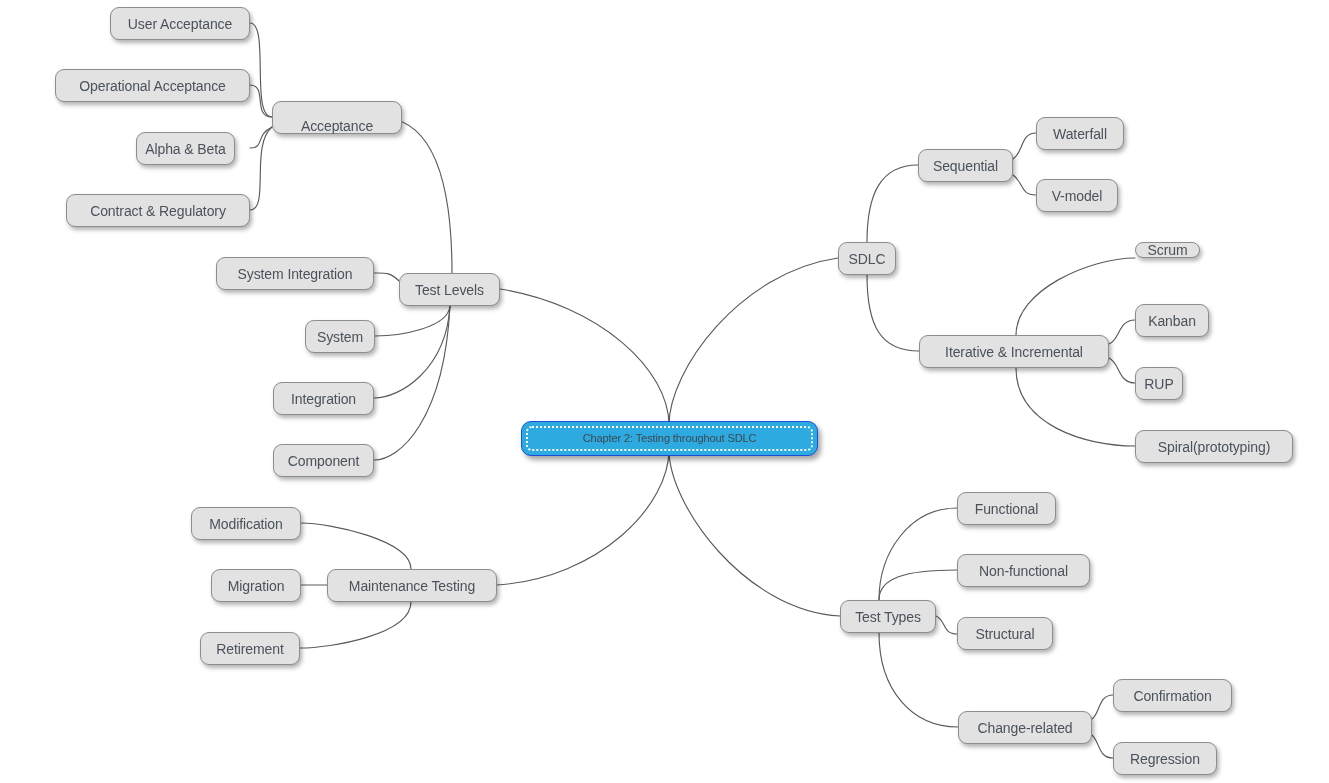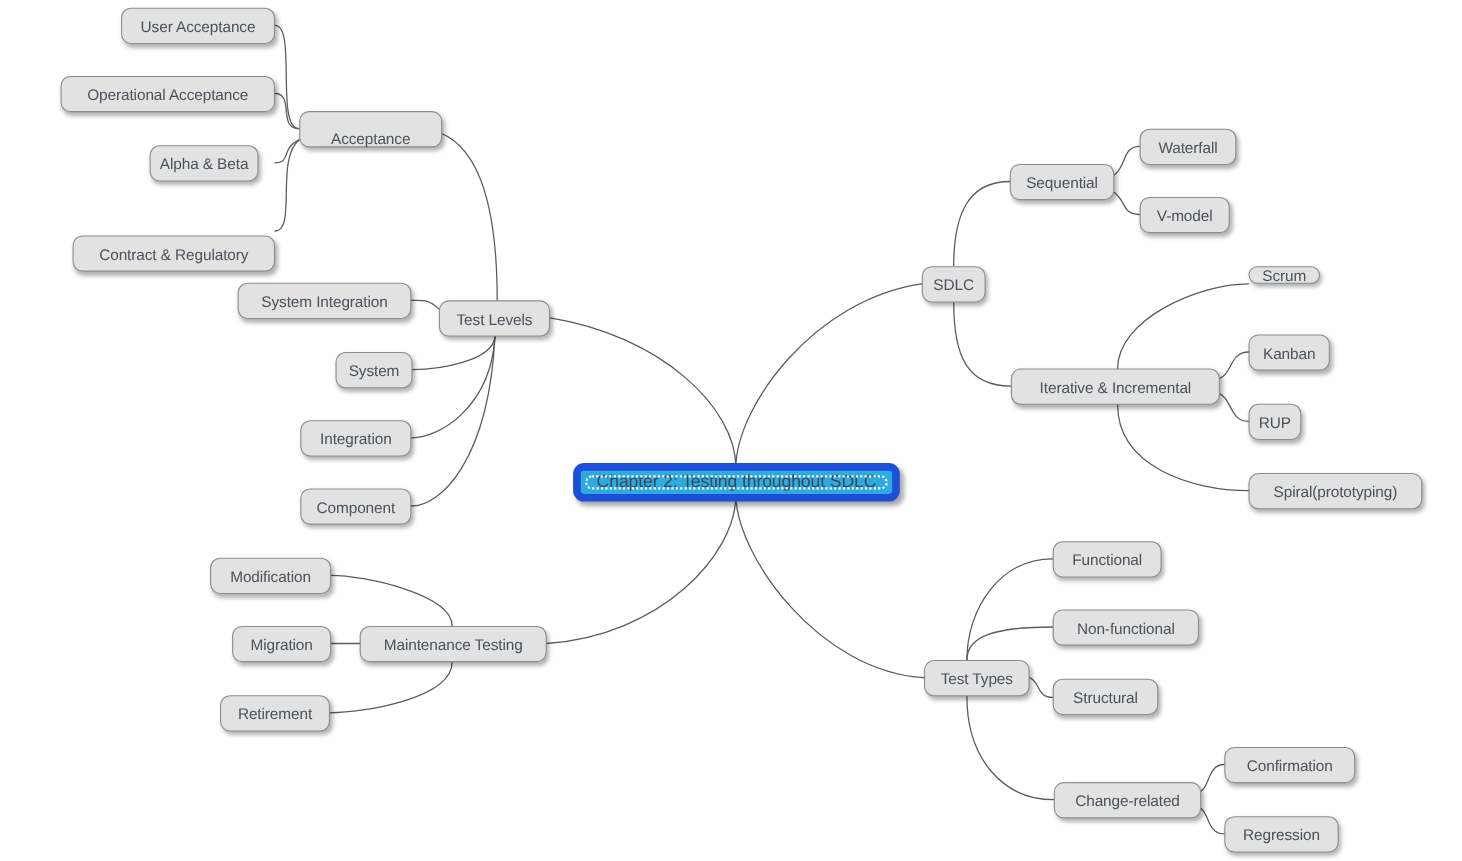--- a/index.html
+++ b/index.html
@@ -50,24 +50,24 @@
     cursor: default;
     user-select: none;
   }
   .node .label {
     display: block;
     line-height: 1;
     padding: 0 2px;
   }
   .node.root {
     background: #2dabe0;
-    border: 7px solid #1d4ed8;
+    border: 1px solid #1d4ed8;
     border-radius: 10px;
     color: #3d4750;
-    font-size: 16px;
+    font-size: 11px;
     box-shadow: 3px 4px 5px rgba(0,0,0,0.35);
   }
   .node.root .inner-dots {
     position: absolute;
     left: 4px;
     top: 4px;
     right: 4px;
     bottom: 4px;
     border: 2px dotted #ffffff;
     border-radius: 6px;
@@ -119,21 +119,21 @@
       </div>
       <div class="node" style="left: 110px; top: 7px; width: 140px; height: 33px;">
         <span class="label">User Acceptance</span>
       </div>
       <div class="node" style="left: 55px; top: 69px; width: 195px; height: 33px;">
         <span class="label">Operational Acceptance</span>
       </div>
       <div class="node" style="left: 136px; top: 132px; width: 99px; height: 33px;">
         <span class="label">Alpha &amp; Beta</span>
       </div>
-      <div class="node" style="left: 66px; top: 194px; width: 184px; height: 33px; margin-top: 20px;">
+      <div class="node" style="left: 66px; top: 194px; width: 184px; height: 33px;">
         <span class="label">Contract &amp; Regulatory</span>
       </div>
       <div class="node" style="left: 216px; top: 257px; width: 158px; height: 33px;">
         <span class="label">System Integration</span>
       </div>
       <div class="node" style="left: 305px; top: 320px; width: 70px; height: 33px;">
         <span class="label">System</span>
       </div>
       <div class="node" style="left: 273px; top: 382px; width: 101px; height: 33px;">
         <span class="label">Integration</span>

